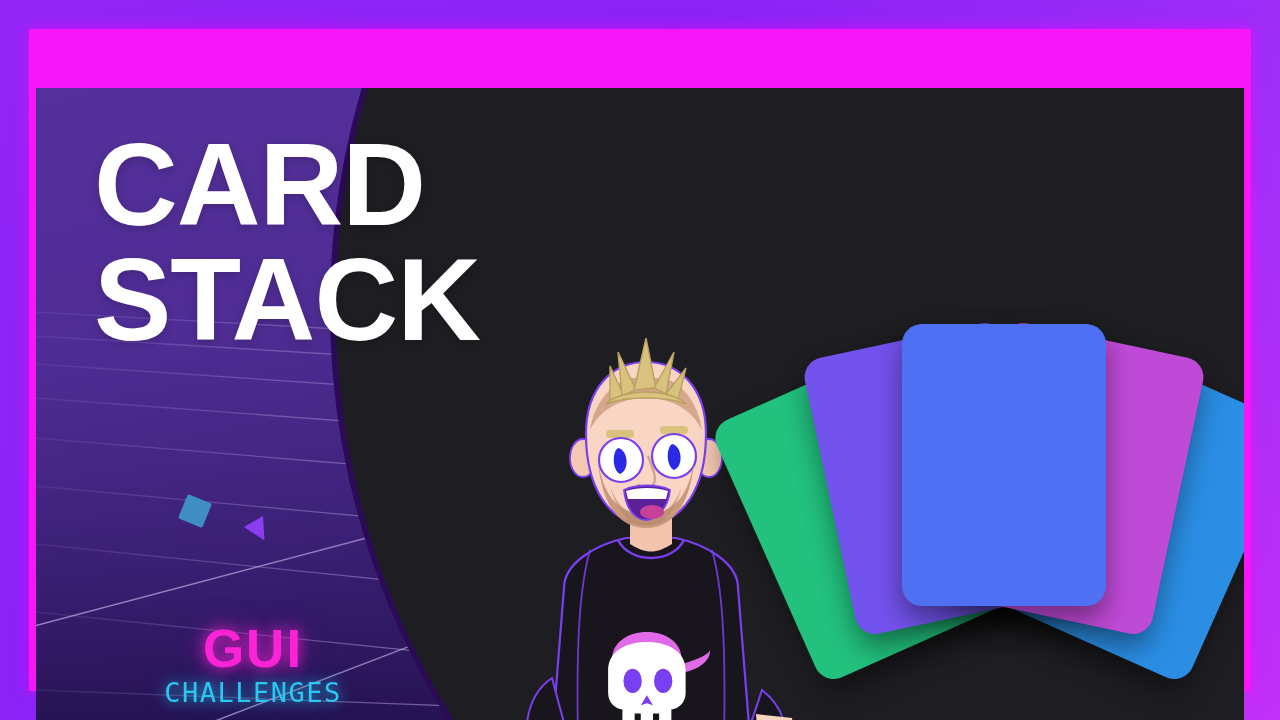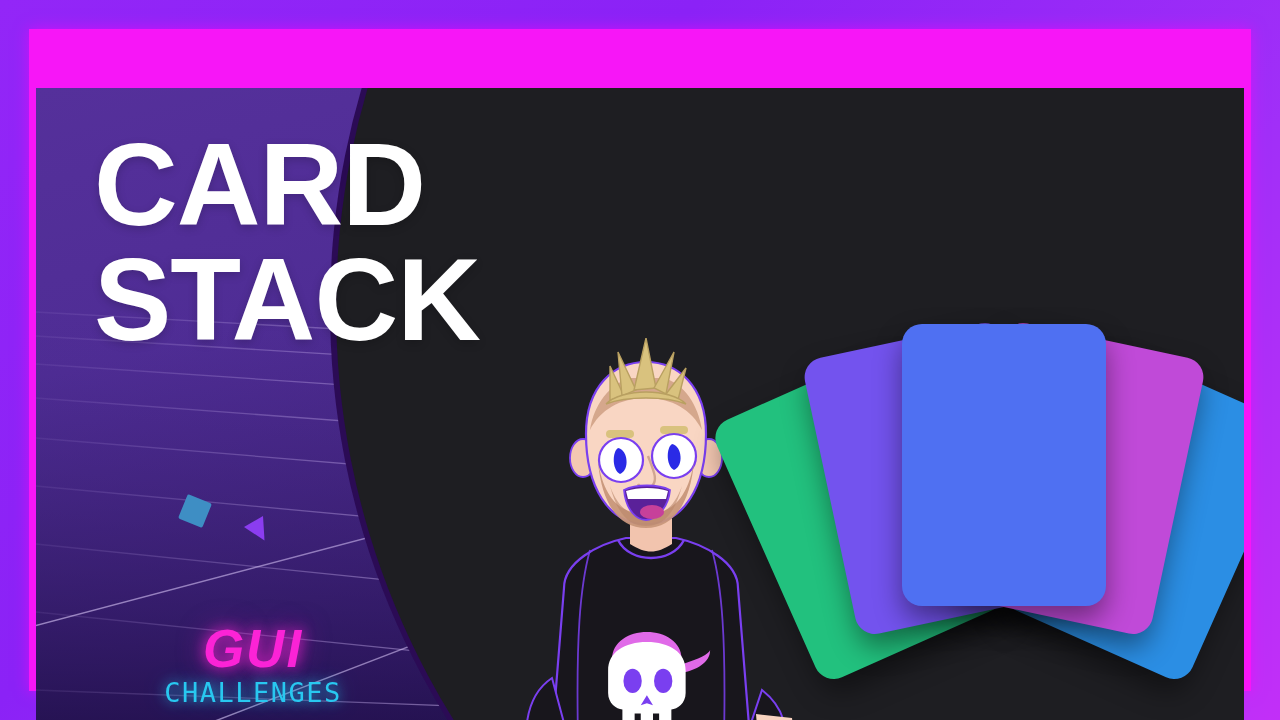--- a/index.html
+++ b/index.html
@@ -68,21 +68,21 @@
     color:#ffffff; font-weight:bold; font-size:116px; line-height:.99;
     letter-spacing:-1px; text-shadow:0 3px 10px rgba(0,0,0,.18);
     white-space:pre-line;
   }
 
   
   .logo{ position:absolute; left:112px; top:534px; width:210px; }
   .logo-gui{
     font-size:53px; font-weight:bold; letter-spacing:2px; color:#fb23d6;
     text-shadow:0 0 14px rgba(251,35,214,.85),0 0 28px rgba(251,35,214,.5);
-    text-align:center; line-height:1;font-style:italic;
+    text-align:center; line-height:1;
   }
   .logo-ch{
     margin-top:4px; font-size:27px; font-weight:normal; letter-spacing:1.5px;
     color:#28c8f0; text-align:center; line-height:1;
     font-family:"DejaVu Sans Mono", monospace;
     text-shadow:0 0 12px rgba(40,200,240,.8),0 0 24px rgba(40,200,240,.45);
   }
 
   
   .cards{ position:absolute; left:716px; top:206px; width:500px; height:400px; }

